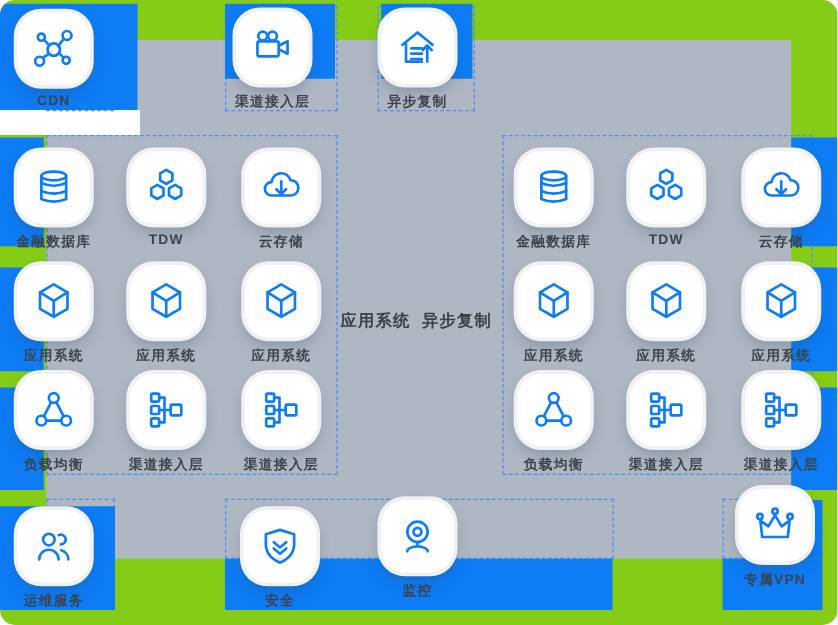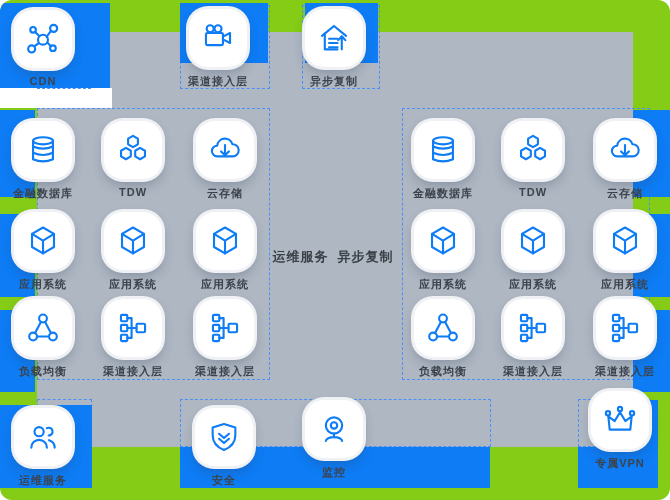--- a/index.html
+++ b/index.html
@@ -298,21 +298,21 @@
   </div>
   <div class="tile" style="left:625px;top:299px">
     <div class="sq">
         <svg class="ic" viewBox="0 0 48 48">
           <use href="#i-tree"></use>
         </svg>
       </div>
     <div class="lbl">渠道接入层</div>
   </div>
 
-  <div class="ctext" style="left:333px;top:248px">运维服务  异步复制</div>
+  <div class="ctext" style="left:333px;top:248px">应用系统  异步复制</div>
 
   <div class="tile" style="left:43px;top:408px">
     <div class="sq">
         <svg class="ic" viewBox="0 0 48 48">
           <use href="#i-users"></use>
         </svg>
       </div>
     <div class="lbl">运维服务</div>
   </div>
   <div class="tile" style="left:224px;top:408px">

